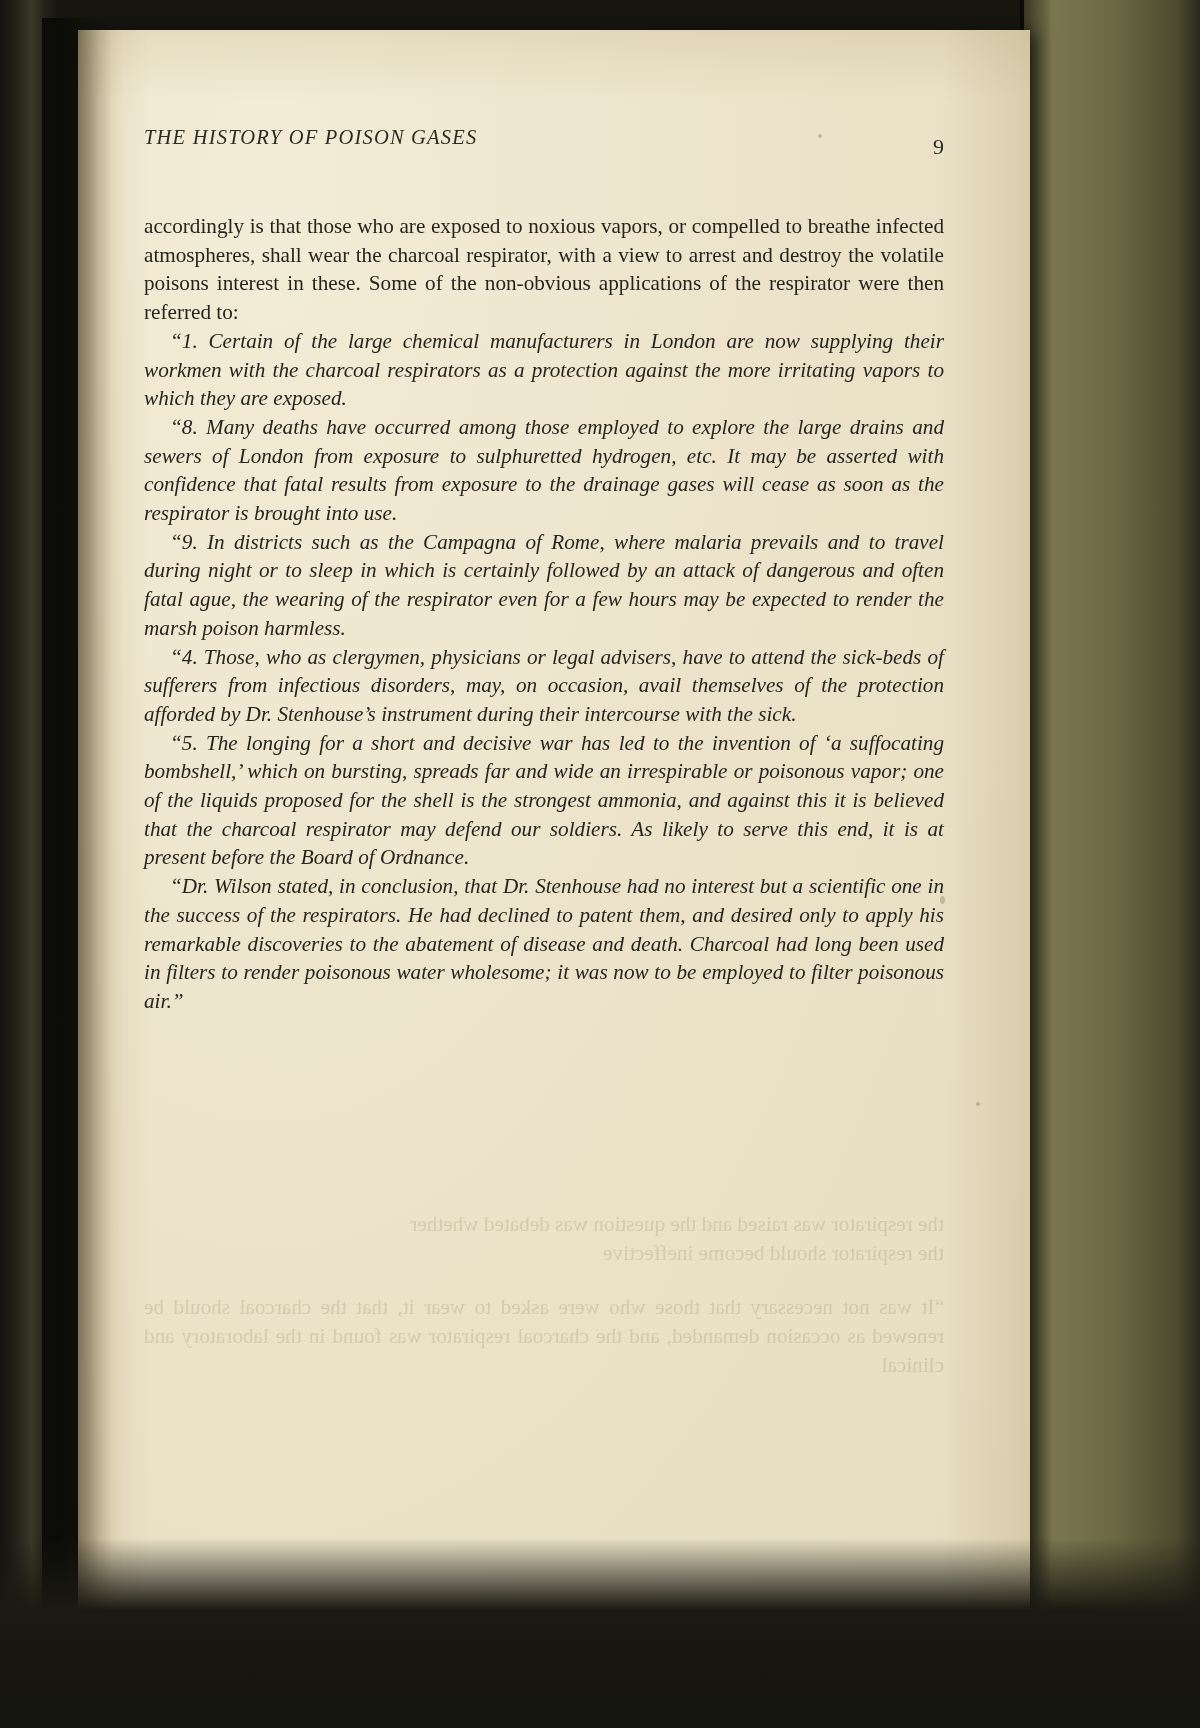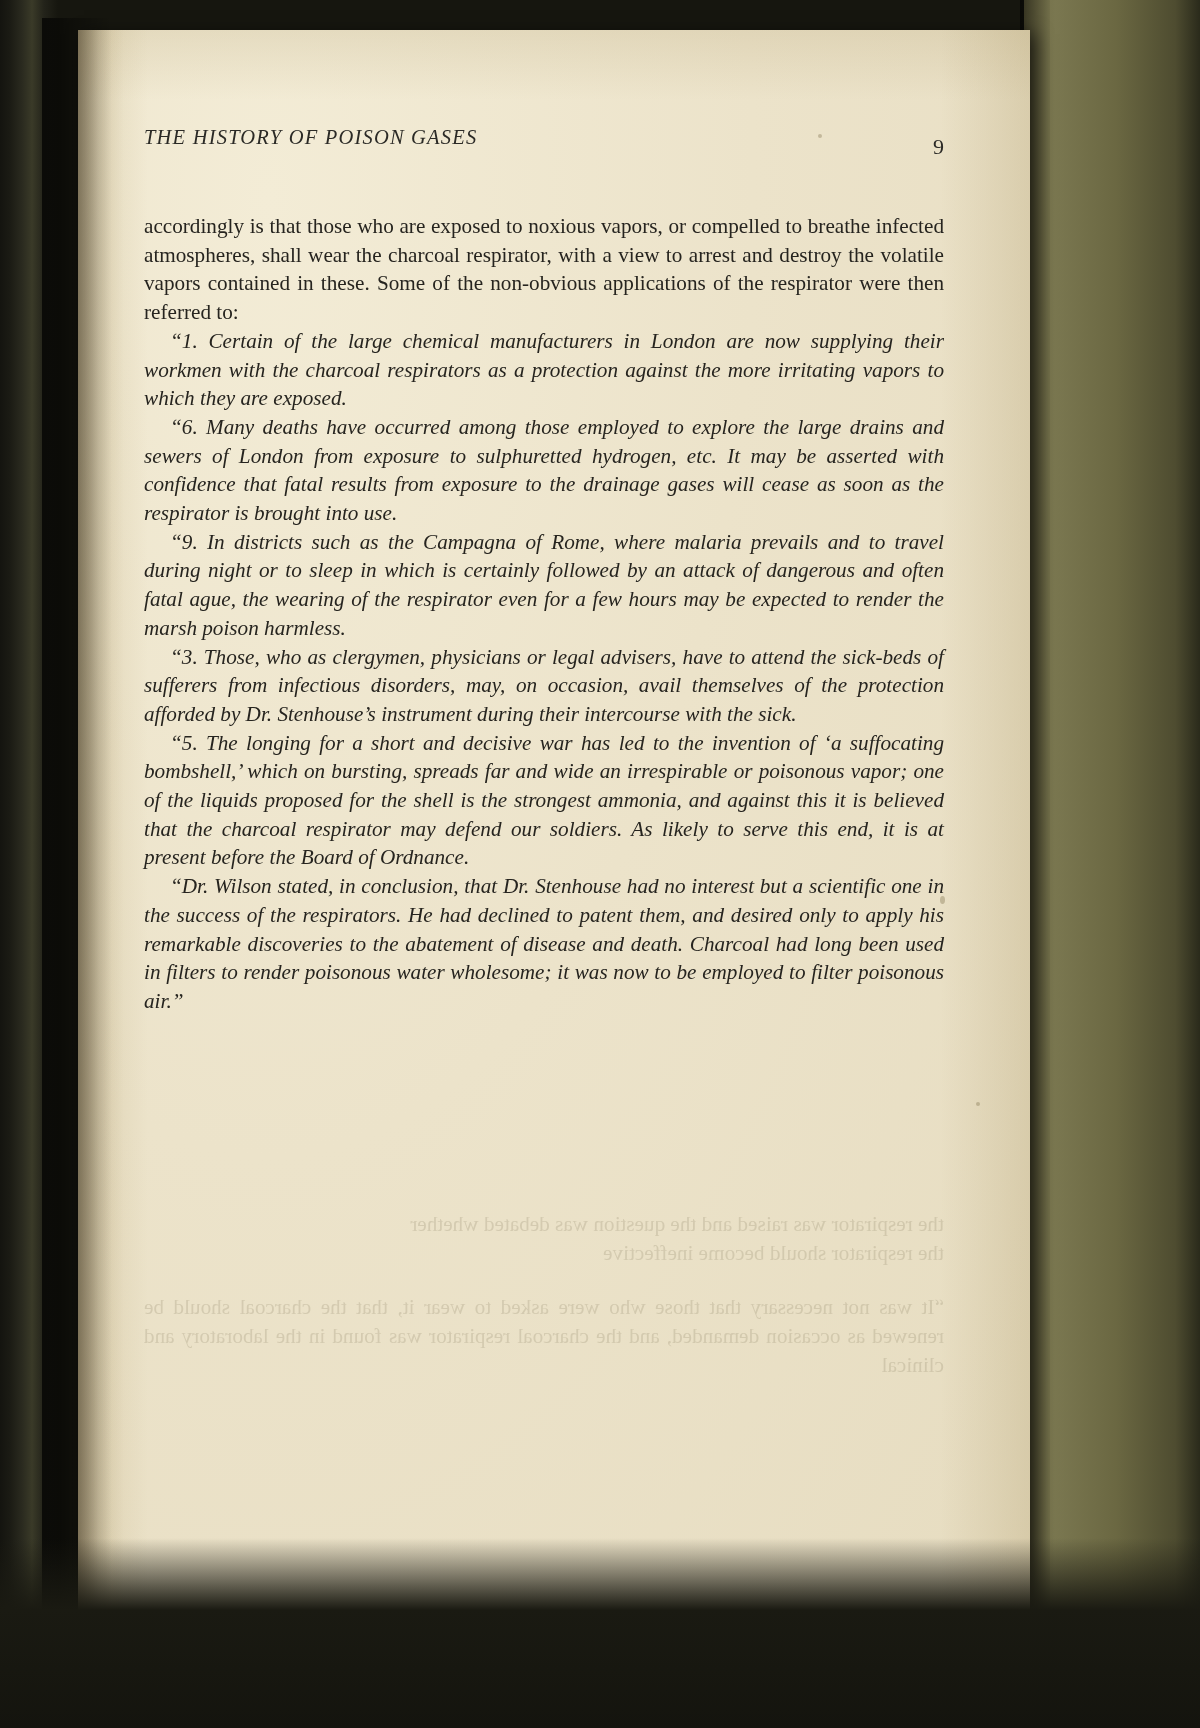--- a/index.html
+++ b/index.html
@@ -161,25 +161,25 @@
     <div id="page-aging"></div>
     <div id="page-curl"></div>
 
     <div id="text-block">
 
       <div id="running-head">
         <span id="running-title">THE HISTORY OF POISON GASES</span>
         <span id="page-number">9</span>
       </div>
 
-      <p class="para">accordingly is that those who are exposed to noxious vapors, or compelled to breathe infected atmospheres, shall wear the charcoal respirator, with a view to arrest and destroy the volatile vapors contained in these. Some of the non-obvious applications of the respirator were then referred to:</p>
+      <p class="para">accordingly is that those who are exposed to noxious vapors, or compelled to breathe infected atmospheres, shall wear the charcoal respirator, with a view to arrest and destroy the volatile poisons interest in these. Some of the non-obvious applications of the respirator were then referred to:</p>
       <p class="para indent">“1. Certain of the large chemical manufacturers in London are now supplying their workmen with the charcoal respirators as a protection against the more irritating vapors to which they are exposed.</p>
-      <p class="para indent">“6. Many deaths have occurred among those employed to explore the large drains and sewers of London from exposure to sulphuretted hydrogen, etc. It may be asserted with confidence that fatal results from exposure to the drainage gases will cease as soon as the respirator is brought into use.</p>
+      <p class="para indent">“8. Many deaths have occurred among those employed to explore the large drains and sewers of London from exposure to sulphuretted hydrogen, etc. It may be asserted with confidence that fatal results from exposure to the drainage gases will cease as soon as the respirator is brought into use.</p>
       <p class="para indent">“9. In districts such as the Campagna of Rome, where malaria prevails and to travel during night or to sleep in which is certainly followed by an attack of dangerous and often fatal ague, the wearing of the respirator even for a few hours may be expected to render the marsh poison harmless.</p>
-      <p class="para indent">“3. Those, who as clergymen, physicians or legal advisers, have to attend the sick-beds of sufferers from infectious disorders, may, on occasion, avail themselves of the protection afforded by Dr. Stenhouse’s instrument during their intercourse with the sick.</p>
+      <p class="para indent">“4. Those, who as clergymen, physicians or legal advisers, have to attend the sick-beds of sufferers from infectious disorders, may, on occasion, avail themselves of the protection afforded by Dr. Stenhouse’s instrument during their intercourse with the sick.</p>
       <p class="para indent">“5. The longing for a short and decisive war has led to the invention of ‘a suffocating bombshell,’ which on bursting, spreads far and wide an irrespirable or poisonous vapor; one of the liquids proposed for the shell is the strongest ammonia, and against this it is believed that the charcoal respirator may defend our soldiers. As likely to serve this end, it is at present before the Board of Ordnance.</p>
       <p class="para indent">“Dr. Wilson stated, in conclusion, that Dr. Stenhouse had no interest but a scientific one in the success of the respirators. He had declined to patent them, and desired only to apply his remarkable discoveries to the abatement of disease and death. Charcoal had long been used in filters to render poisonous water wholesome; it was now to be employed to filter poisonous air.”</p>
 
     </div>
 
     <div id="bleed-through">
       <p style="margin:0">the respirator was raised and the question was debated whether</p>
       <p style="margin:0 0 26px 0">the respirator should become ineffective</p>
       <p style="margin:0">“It was not necessary that those who were asked to wear it, that the charcoal should be renewed as occasion demanded, and the charcoal respirator was found in the laboratory and clinical</p>
     </div>

